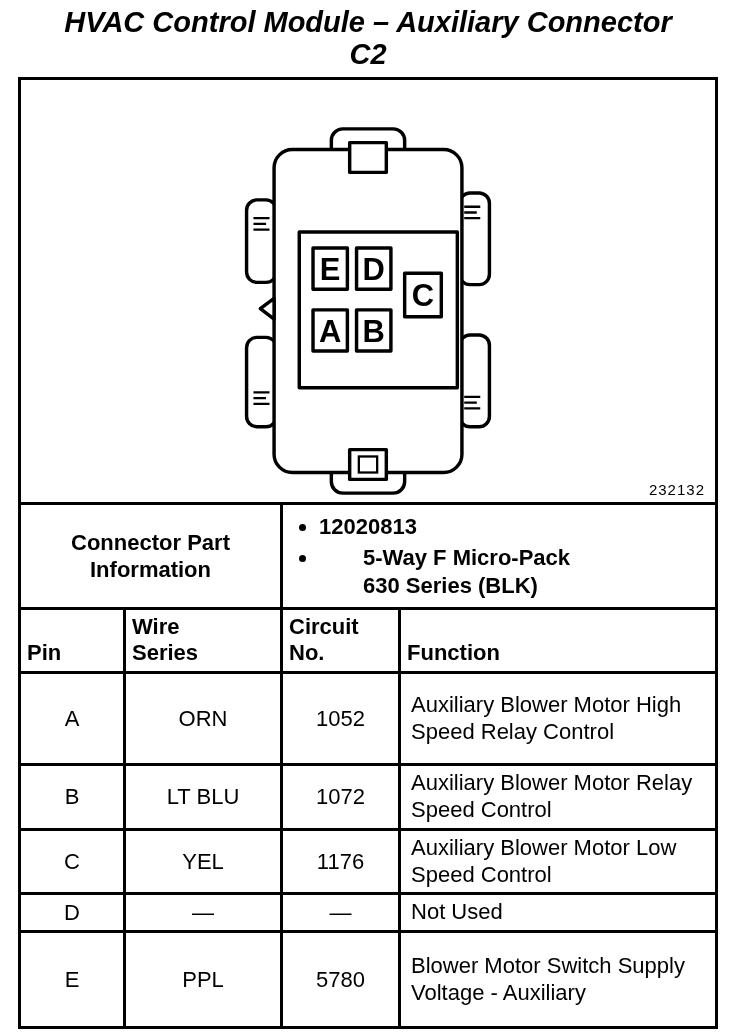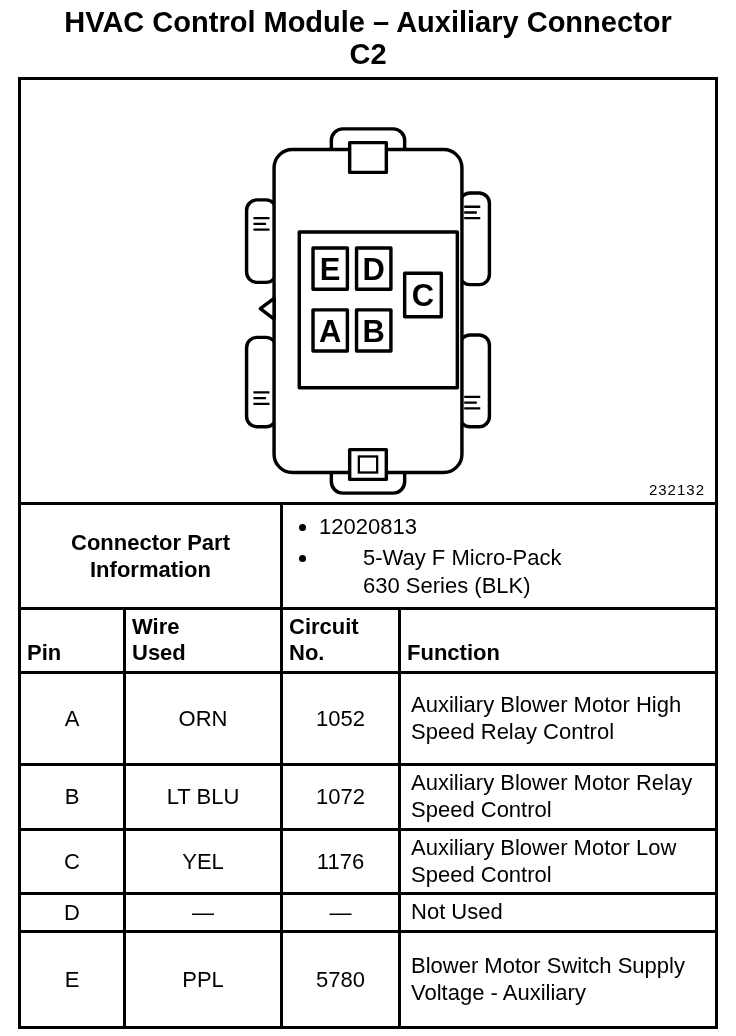--- a/index.html
+++ b/index.html
@@ -11,20 +11,21 @@
     color: #000;
   }
   .page { padding: 6px 18px 0 18px; }
 
   .title {
     text-align: center;
     font-weight: bold;
     font-size: 29px;
     line-height: 1.12;
     margin-bottom: 6px;
+    font-style: italic;
   }
 
   .figure-box {
     border: 3px solid #000;
     height: 428px;
     position: relative;
     display: flex;
     align-items: flex-start;
     justify-content: center;
     padding-top: 42px;
@@ -52,21 +53,21 @@
   col.c-pin { width: 105px; }
   col.c-wire { width: 157px; }
   col.c-circuit { width: 118px; }
 
   .part-label {
     text-align: center;
     font-weight: bold;
     height: 96px;
     line-height: 1.25;
   }
-  .part-values { font-weight: normal; }
+  .part-values { font-weight: bold; }
   .part-values ul {
     margin: 4px 0 4px 0;
     padding-left: 30px;
   }
   .part-values li { margin: 4px 0; line-height: 1.25; }
   .part-values .blk { display: block; margin-left: 44px; }
 
   tr.header-row th {
     font-weight: bold;
     text-align: left;
@@ -175,21 +176,21 @@
         </ul>
       </td>
     </tr>
 
     <tr class="header-row">
       <th>
         <div>Pin</div>
       </th>
       <th>
         <div>Wire</div>
-        <div>Used</div>
+        <div>Series</div>
       </th>
       <th>
         <div>Circuit</div>
         <div>No.</div>
       </th>
       <th>
         <div>Function</div>
       </th>
     </tr>
 

